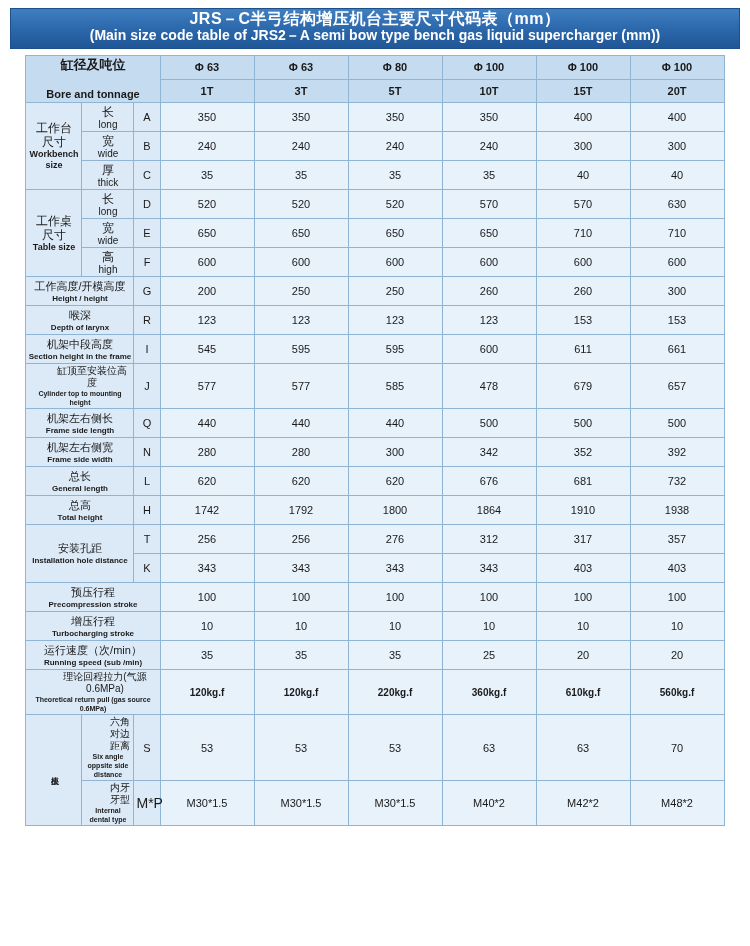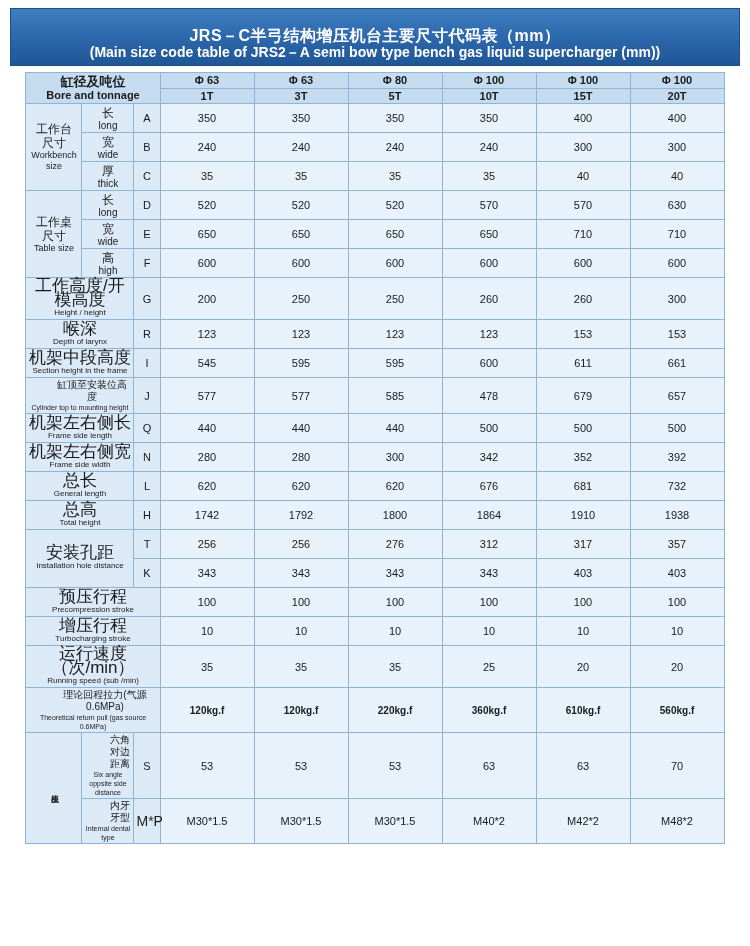--- a/index.html
+++ b/index.html
@@ -21,21 +21,21 @@
     background: #ffffff;
   }
 
   
   .title-banner {
     position: relative;
     margin: 8px 10px 6px 10px;
     background: linear-gradient(to bottom, #3f7fc0 0%, #2e6aae 45%, #1f5696 100%);
     border: 1px solid #1d4f8a;
     text-align: center;
-    padding: 17px 4px 6px 4px;
+    padding: 0 4px 6px 4px;
     box-sizing: border-box;
   }
   .title-cn {
     color: #ffffff;
     font-size: 16px;
     font-weight: bold;
     letter-spacing: 0.5px;
     line-height: 19px;
     white-space: nowrap;
   }
@@ -69,37 +69,39 @@
   }
   .hdr-cn {
     font-size: 13px;
     line-height: 15px;
     display: block;
   }
   .hdr-en {
     font-size: 11px;
     line-height: 13px;
     display: block;
+    margin-top: 16px;
   }
   
   .lbl {
     background: #dceaf7 !important;
   }
   .lbl .cn {
     display: block;
     font-size: 12px;
     line-height: 14px;
     font-weight: normal;
   }
   .lbl .en {
     display: block;
     font-size: 9px;
     line-height: 11px;
-  }
-  .lbl.small .cn { font-size: 17px; }
+    font-weight: bold;
+  }
+  .lbl.small .cn { font-size: 11px; }
   .lbl.small .en { font-size: 8px; }
   .lbl.tiny .cn { font-size: 10px; line-height: 12px; margin-left: 24px;}
   .lbl.tiny .en { font-size: 7px; line-height: 9px;}
 
   .sublbl {
     background: #dceaf7 !important;
     width: 52px;
   }
   .sublbl .cn { display:block; font-size: 12px; line-height: 14px;}
   .sublbl .en { display:block; font-size: 10px; line-height: 11px;}

